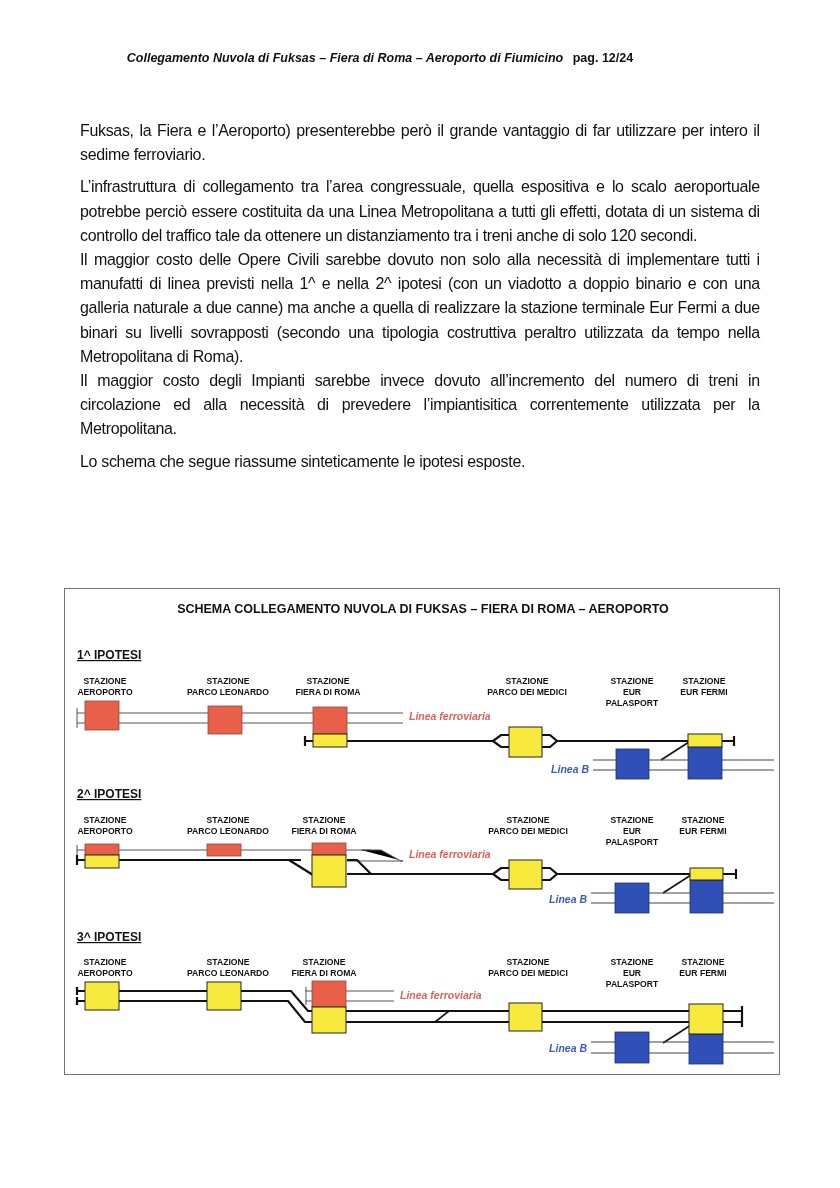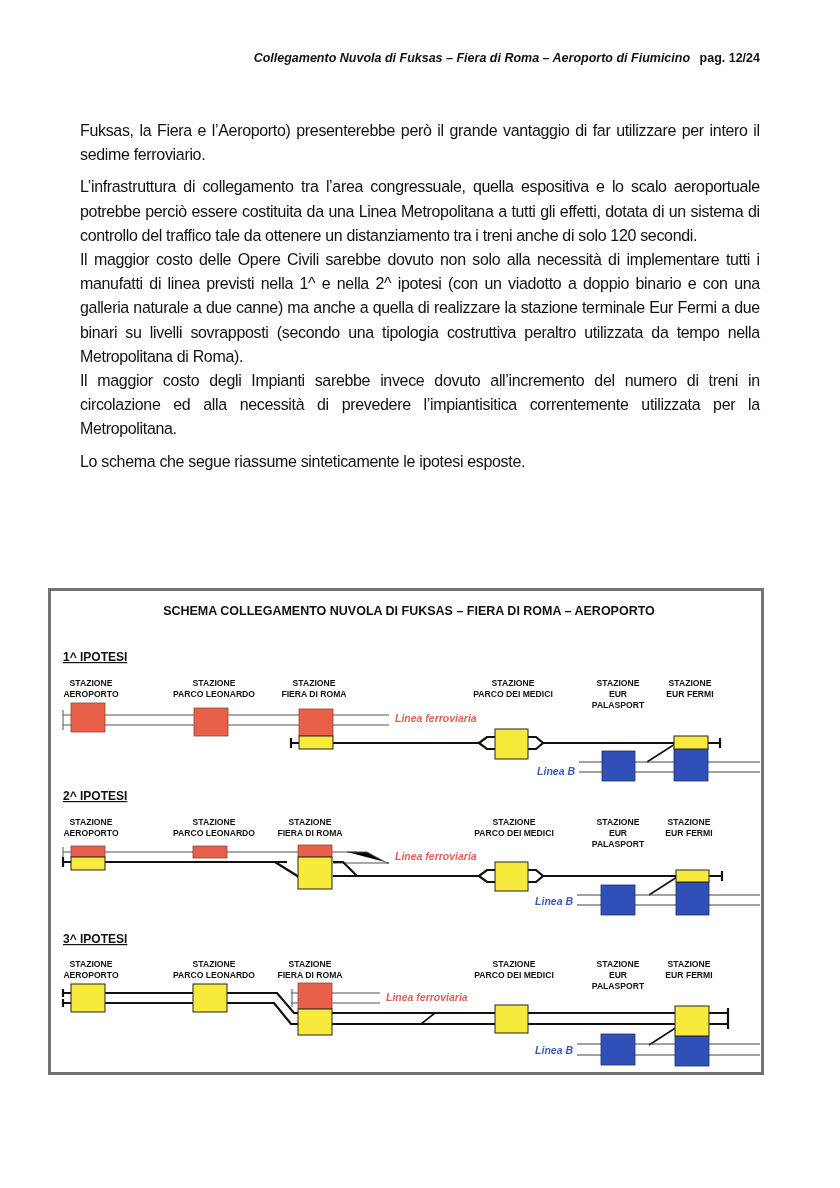--- a/index.html
+++ b/index.html
@@ -1,27 +1,27 @@
 <!DOCTYPE html>
 <html><head>
 <meta charset="utf-8">
 <style>
   html, body { margin:0; padding:0; background:#ffffff; }
   body { width:840px; height:1188px; position:relative; overflow:hidden;
          font-family:"Liberation Sans", sans-serif; color:#111; }
-  .page-header { position:absolute; top:51px; left:0; width:760px; text-align:right;
+  .page-header { position:absolute; top:51px; left:0; width:760px; text-align:center;
          font-size:12.5px; font-weight:bold; font-style:italic; color:#111; }
   .page-header .pg { font-style:normal; font-weight:bold; margin-left:6px; }
   .body-text { position:absolute; left:80px; width:680px; top:118px;
          font-family:"Liberation Sans", sans-serif; font-size:17.2px; line-height:24.2px;
          letter-spacing:-0.35px; color:#111; transform:scaleX(0.93); transform-origin:left top; width:731px; }
   .body-text p { margin:0; text-align:justify; }
   .body-text p.gap { margin-top:8px; }
-  .figure { position:absolute; left:48px; top:588px; width:716px; height:487px;
-            border:3px solid #737373; box-sizing:border-box; background:#fff; }
+  .figure { position:absolute; left:64px; top:588px; width:716px; height:487px;
+            border:1px solid #737373; box-sizing:border-box; background:#fff; }
   svg text { font-family:"Liberation Sans", sans-serif; }
 </style>
 </head>
 <body>
 
 <div class="page-header">
   <span>Collegamento Nuvola di Fuksas – Fiera di Roma – Aeroporto di Fiumicino</span>
   <span class="pg">pag. 12/24</span>
 </div>
 

